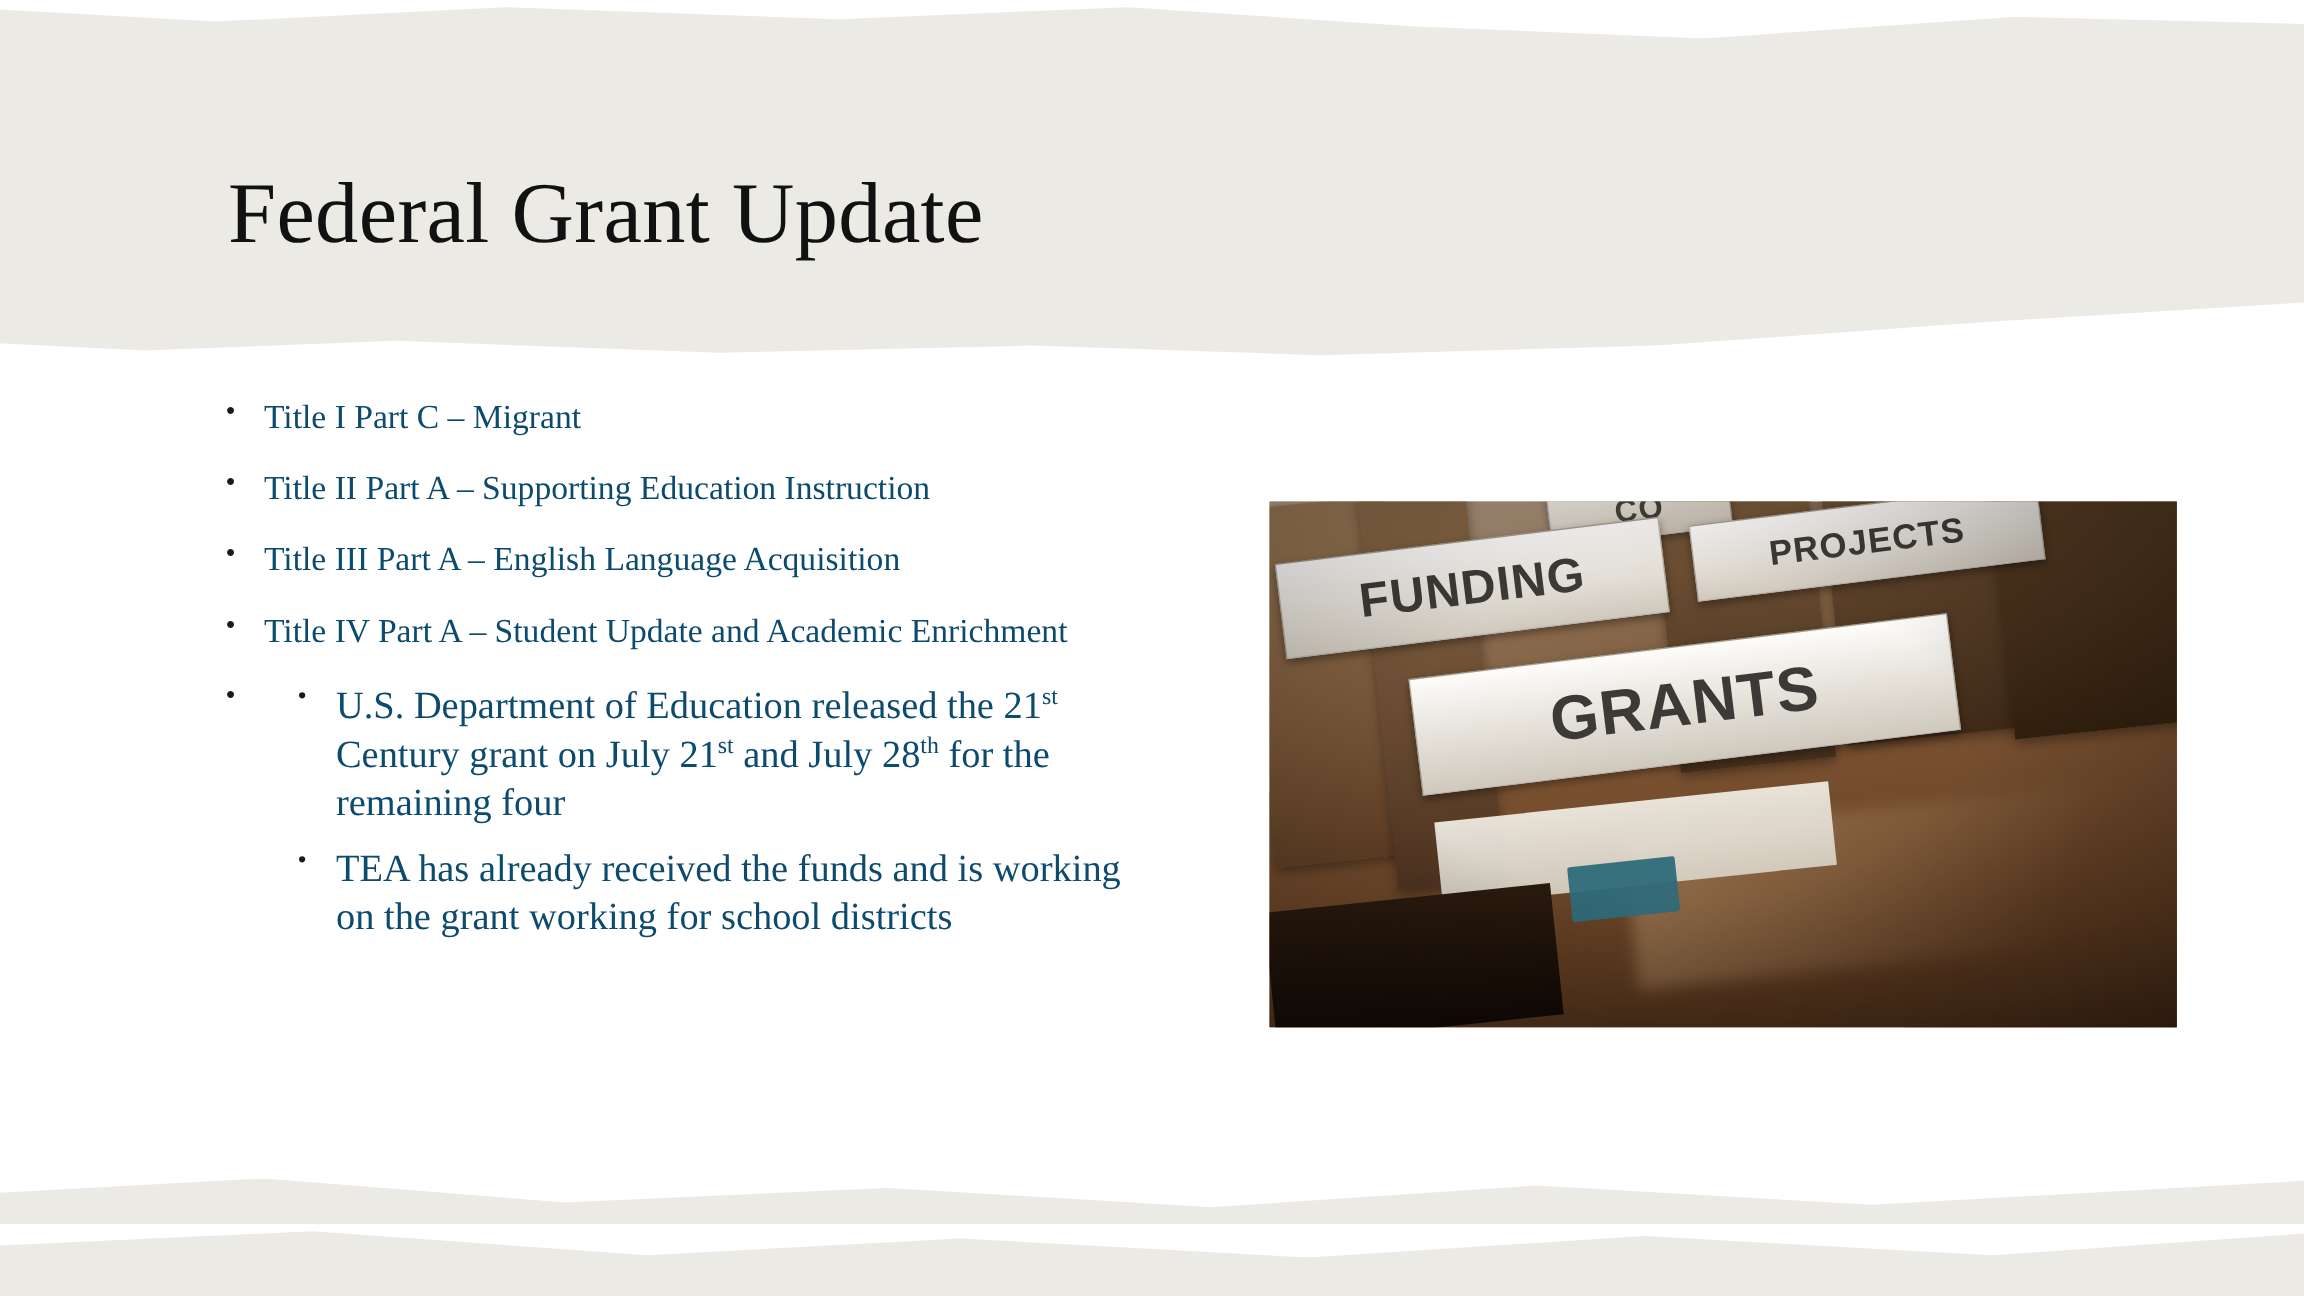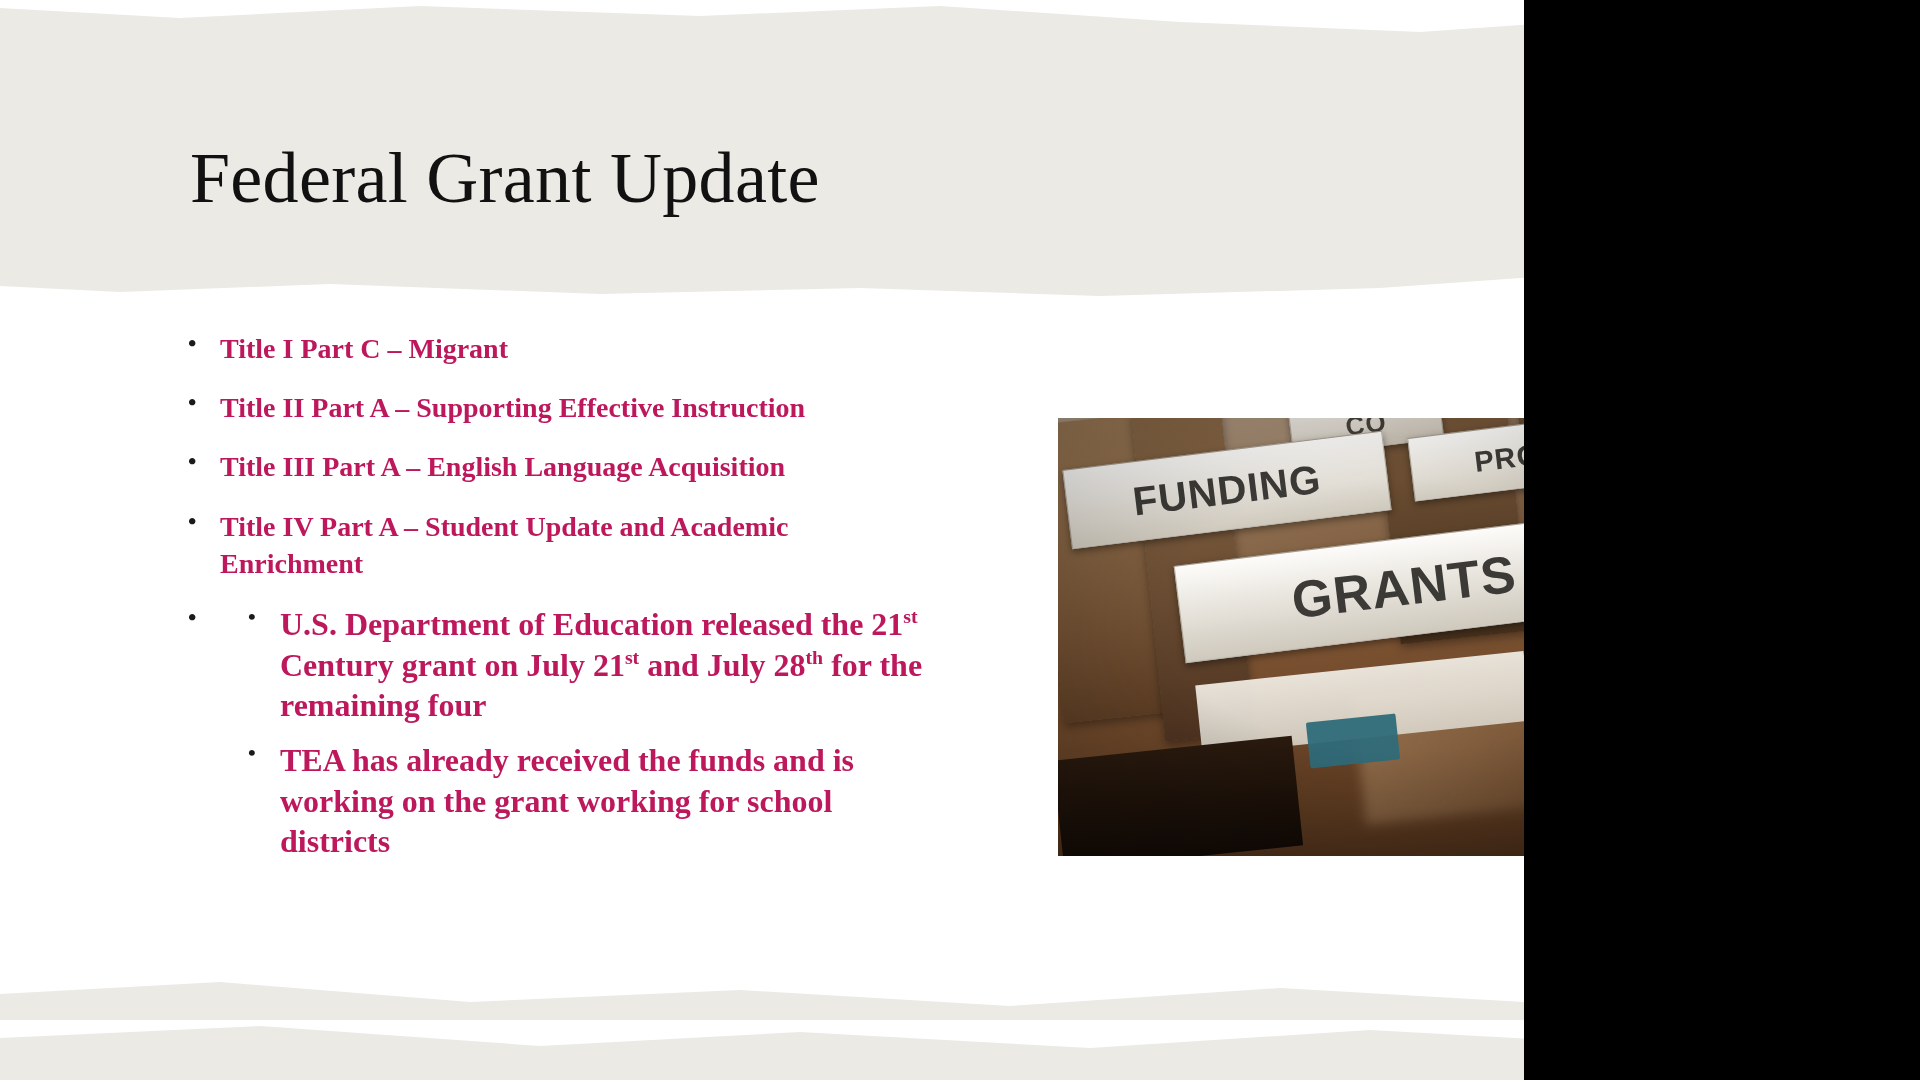--- a/index.html
+++ b/index.html
@@ -11,21 +11,21 @@
     width: 1920px;
     height: 1080px;
     overflow: hidden;
     font-family: "Liberation Serif", serif;
   }
 
   .slide {
     position: absolute;
     left: 0;
     top: 0;
-    width: 1524px;
+    width: 1920px;
     height: 1080px;
     background: #ffffff;
     overflow: hidden;
   }
 
   
   .band-top {
     position: absolute;
     left: 0;
     top: 0;
@@ -102,22 +102,21 @@
     color: #111111;
     letter-spacing: 0.3px;
     white-space: nowrap;
   }
 
   .bullets {
     position: absolute;
     left: 175px;
     top: 330px;
     width: 760px;
-    color: #be185d;
-    font-weight: bold;
+    color: #0c4a6e;
   }
 
   ul.level1 {
     list-style: none;
     margin: 0;
     padding: 0;
   }
   ul.level1 > li.item {
     position: relative;
     padding-left: 45px;
@@ -290,21 +289,21 @@
   <div class="title">Federal Grant Update</div>
 
   <div class="bullets">
     <ul class="level1">
 
       <li class="item">
         <span class="txt">Title I Part C – Migrant</span>
       </li>
 
       <li class="item">
-        <span class="txt">Title II Part A – Supporting Effective Instruction</span>
+        <span class="txt">Title II Part A – Supporting Education Instruction</span>
       </li>
 
       <li class="item">
         <span class="txt">Title III Part A – English Language Acquisition</span>
       </li>
 
       <li class="item">
         <span class="txt">Title IV Part A – Student Update and Academic Enrichment</span>
       </li>
 

